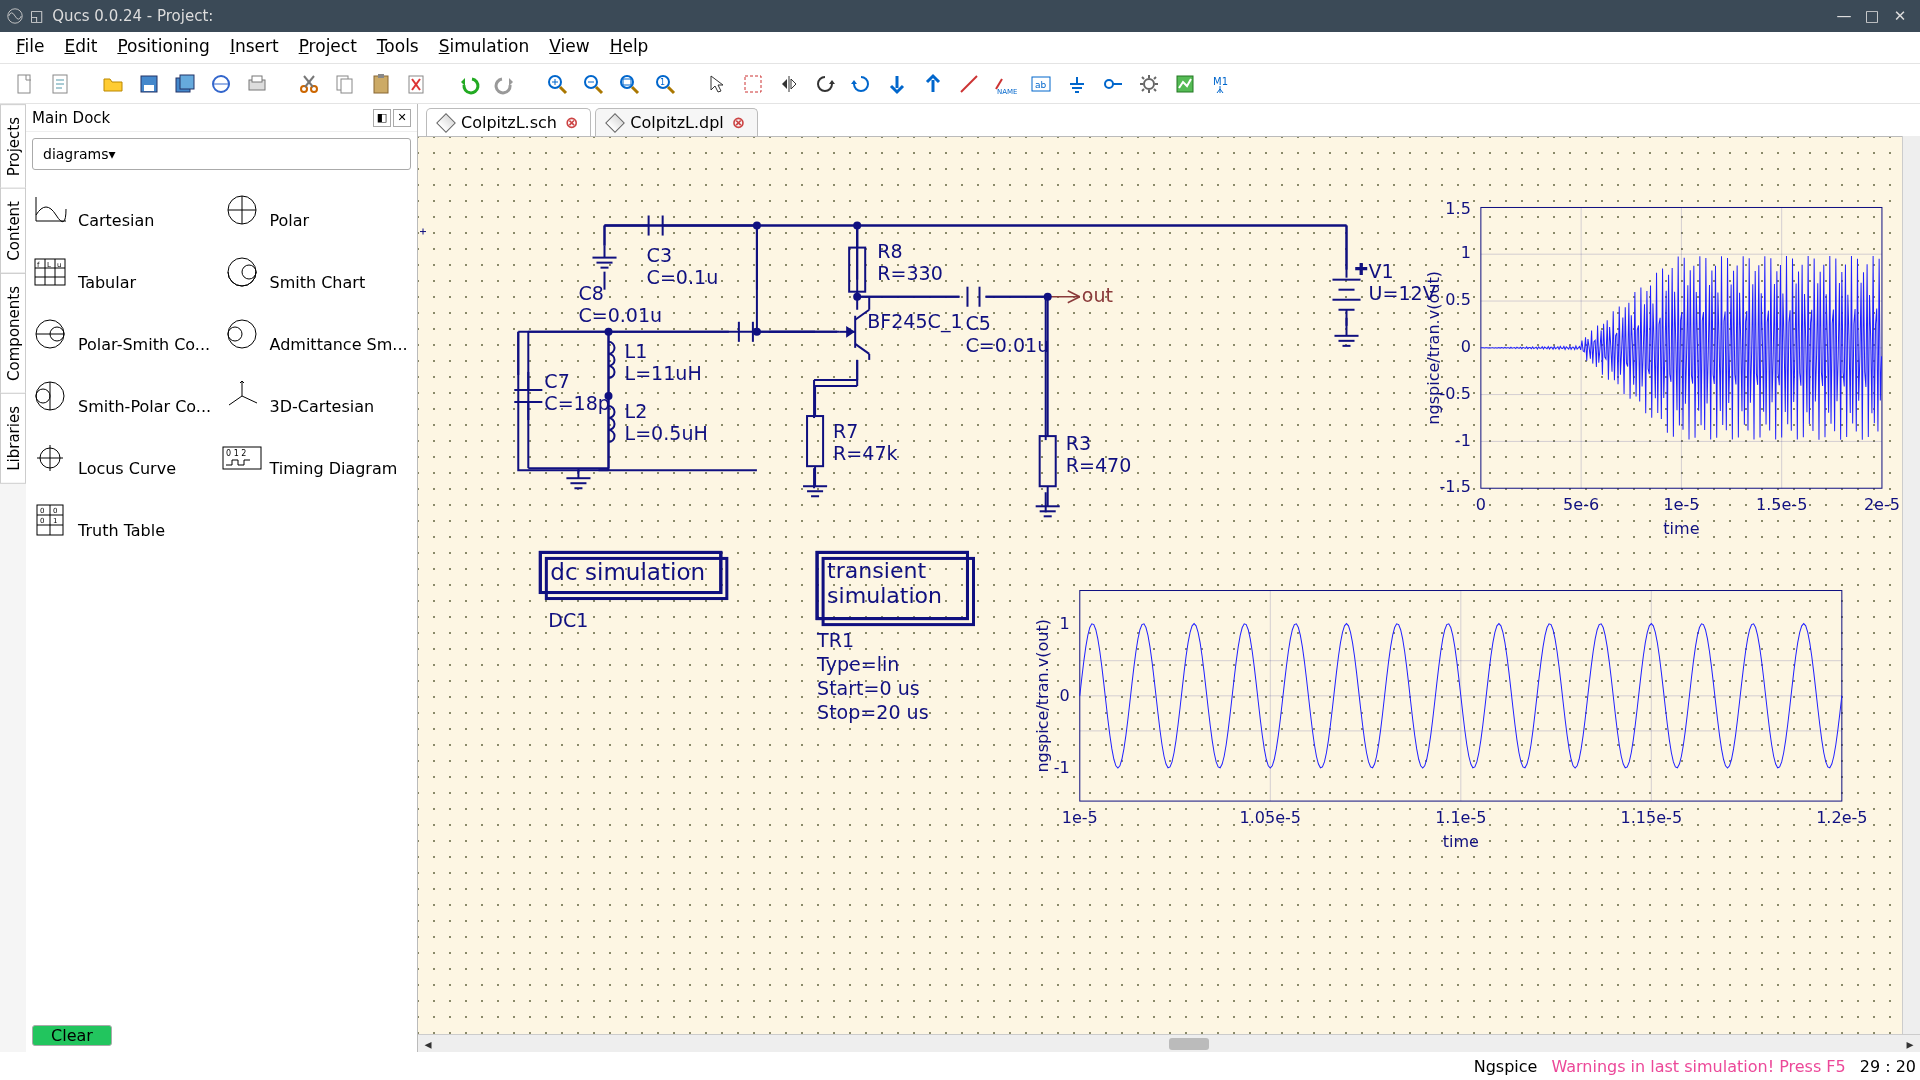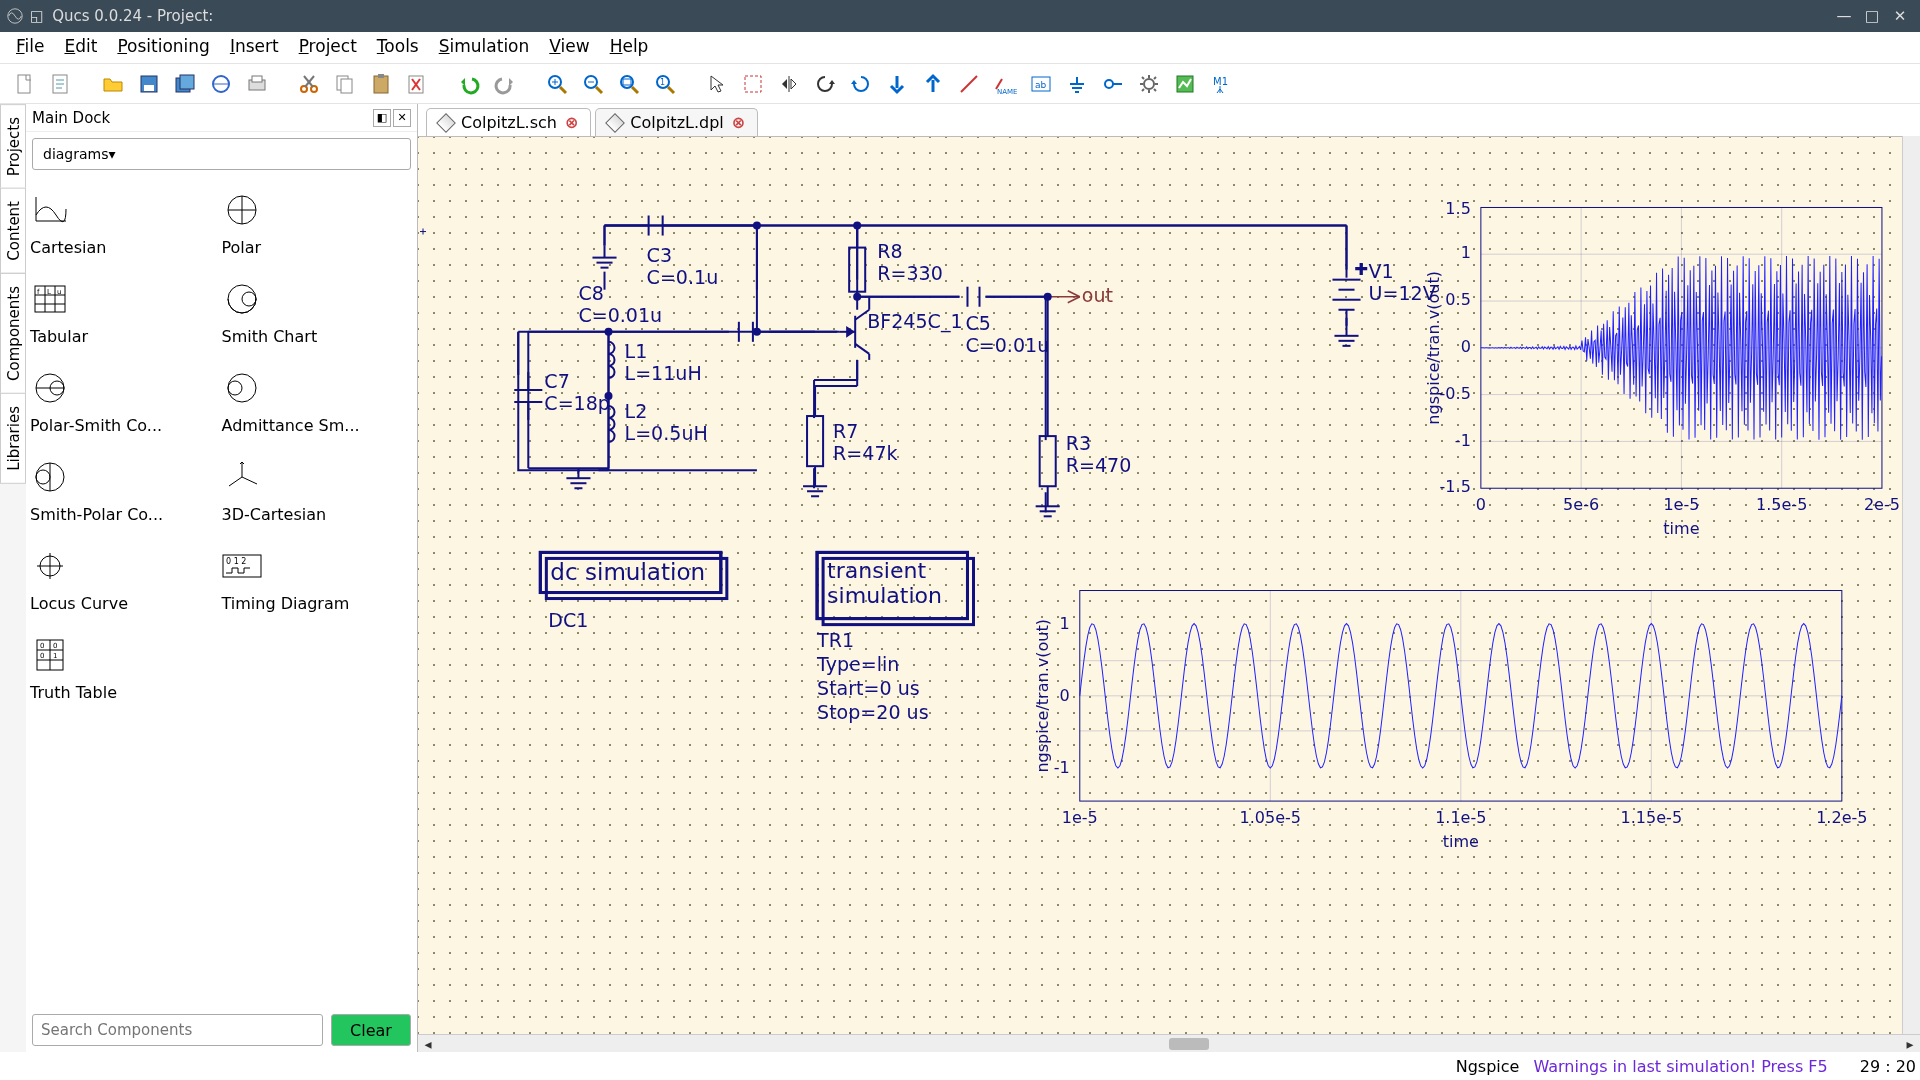--- a/index.html
+++ b/index.html
@@ -30,21 +30,21 @@
 .docktabs { width: 26px; background:#f5f5f5; display:flex; flex-direction:column; }
 .docktabs .docktab { writing-mode: vertical-rl; transform: rotate(180deg); padding: 12px 4px; font-size: 15px; border:1px solid #ccc; background:#fff; margin-bottom:-1px; cursor:pointer; text-align:center; }
 .docktabs .docktab.active { background:#fff; }
 
 .dock { width: 392px; background:#fff; border-right:1px solid #bbb; display:flex; flex-direction:column; }
 .dock .dockheader { height: 28px; display:flex; align-items:center; padding: 0 6px; font-size:15px; border-bottom:1px solid #eee;text-align:right; }
 .dock .dockheader .dockctrls { margin-left:auto; display:flex; gap:0; }
 .dock .dockheader .dockctrls span { width:18px; height:18px; border:1px solid #aaa; display:flex; align-items:center; justify-content:center; font-size:11px; cursor:pointer; margin-left:2px; }
 .dock .dockselect { margin:6px; height:32px; border:1px solid #aaa; border-radius:3px; display:flex; align-items:center; padding:0 10px; justify-content:flex-start; cursor:pointer; }
 .dock .catalog { flex:1; overflow:auto; display:grid; grid-template-columns: 1fr 1fr; gap: 22px 0; padding: 14px 4px; align-content:start; }
-.dock .catitem { display:flex; flex-direction:column; align-items:flex-start; gap:8px; cursor:pointer; font-size:16px; }
+.dock .catitem { display:flex; flex-direction:row; align-items:flex-end; gap:8px; cursor:pointer; font-size:16px; }
 .dock .catitem .caticon { width:40px; height:40px; display:flex; align-items:center; justify-content:center; }
 .dock .dockfooter { display:flex; padding:6px; gap:8px; }
 .dock .dockfooter input { flex:1; height:32px; padding:0 8px; border:1px solid #aaa; border-radius:3px; font-size:15px; }
 .dock .dockfooter button { width:80px; border:1px solid #aaa; background:#22c55e; border-radius:3px; cursor:pointer; font-size:16px; }
 
 
 .canvaswrap { flex:1; display:flex; flex-direction:column; }
 .tabbar { height: 32px; display:flex; align-items:flex-end; padding-left:8px; background:#fff; }
 .tabbar .tab { height:28px; display:flex; align-items:center; padding:0 12px; border:1px solid #bbb; border-bottom:none; border-top-left-radius:5px; border-top-right-radius:5px; font-size:16px; margin-right:4px; gap:8px; cursor:pointer; background:#f6f6f6; }
 .tabbar .tab.active { background:#fff; }
@@ -56,22 +56,22 @@
 .schematic { position:absolute; inset:0; }
 .schemtext { fill:#101080; font-family:"DejaVu Sans",Arial,sans-serif; }
 
 .hscroll { height:18px; background:#eee; border-top:1px solid #ccc; position:relative; }
 .hscroll .thumb { position:absolute; left:50%; width:40px; height:12px; top:3px; background:#bbb; border-radius:3px; }
 .hscroll .arr { position:absolute; width:16px; height:16px; top:1px; display:flex; align-items:center; justify-content:center; color:#333; }
 .vscroll { width:18px; background:#eee; border-left:1px solid #ccc; }
 
 
 .statusbar { height:28px; display:flex; align-items:center; padding:0 4px; font-size:16px; gap:14px; }
-.statusbar .stwarn { color:#6d28d9; }
-.statusbar .stcursor { margin-left:18px; }
+.statusbar .stwarn { color:#ec4899; }
+.statusbar .stcursor { }
 .statusbar .stengine { margin-left:auto; }
 
 .plotframe { stroke:#101080; fill:none; stroke-width:1; }
 .plotgrid  { stroke:#101080; stroke-width:0.5; stroke-opacity:0.35; }
 .plotwave  { stroke:#2020ff; fill:none; stroke-width:1; }
 .simbox { fill:none; stroke:#101080; stroke-width:3; }
 </style>
 </head>
 <body>
 
@@ -459,21 +459,20 @@
                 <text x="4" y="9" font-size="7">0</text>
                 <text x="17" y="9" font-size="7">0</text>
                 <text x="4" y="19" font-size="7">0</text>
                 <text x="17" y="19" font-size="7">1</text>
               </svg>
             </span>
             <span>Truth Table</span>
           </div>
         </div>
       <div class="dockfooter">
-        <input placeholder="Search Components" style="">
         <button>Clear</button>
       </div>
     </div>
   </div>
 
   <div class="canvaswrap">
     <div class="tabbar" id="tabbar">
         <div class="tab active">
           <span class="tabicon"></span>
           <span>ColpitzL.sch</span>

